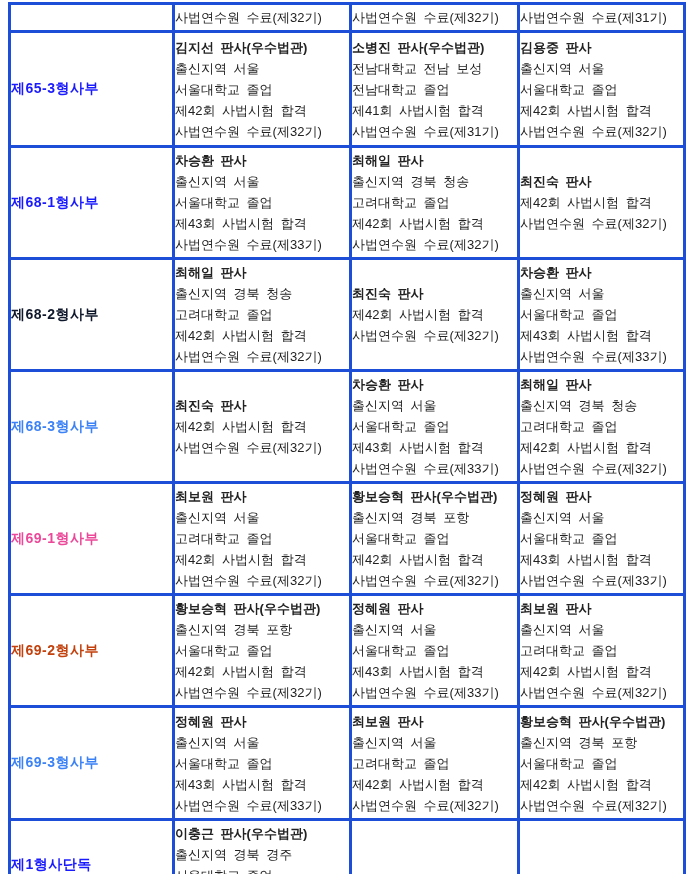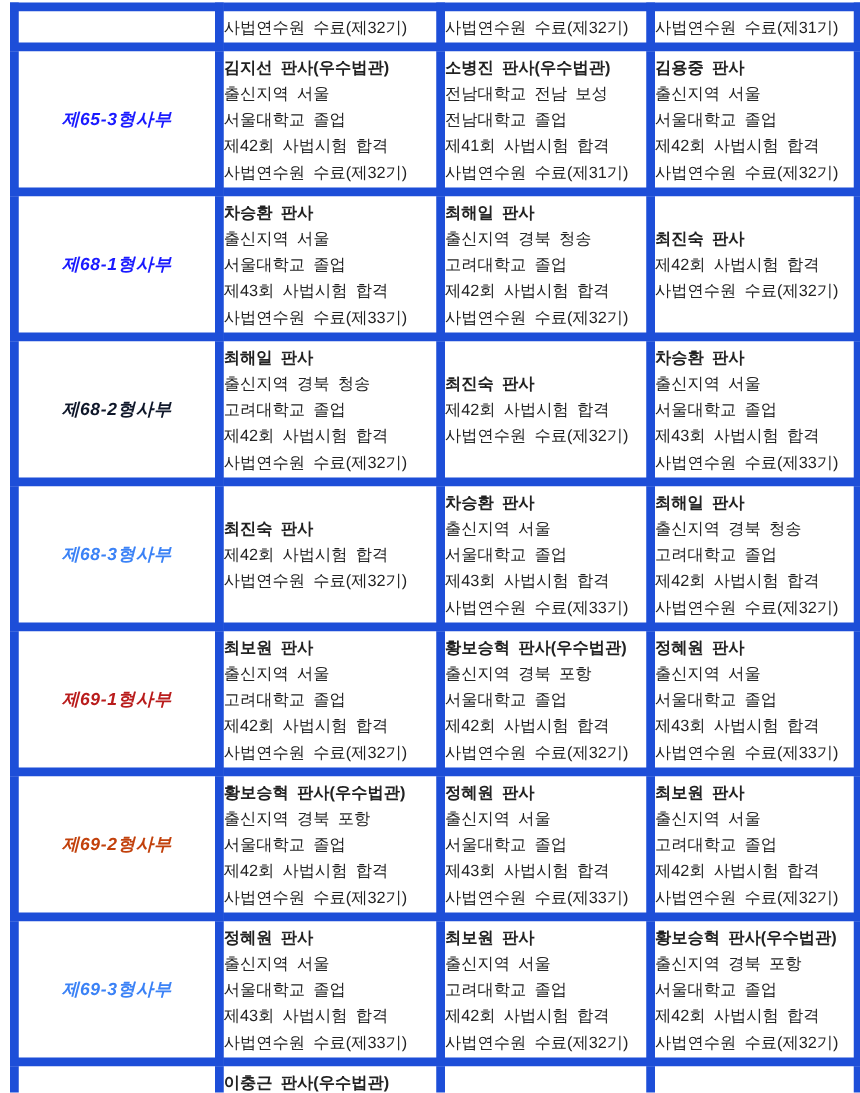--- a/index.html
+++ b/index.html
@@ -11,31 +11,29 @@
   table.judges{
     border-collapse:collapse;
     table-layout:fixed;
     margin:2px 0 0 8px;
     width:673px;
     background:#ffffff;
     border:1px solid #3a3a3a;
     border-bottom:2px solid #000000;
   }
   table.judges td{
-    border:7px solid #1d4ed8;
+    border:3px solid #1d4ed8;
     vertical-align:middle;
     padding:2px 0;
     overflow:hidden;
   }
   td.label-cell{
-    text-align:center;
     font-weight:bold;
     font-size:14px;
     letter-spacing:0.5px;
-    font-style:italic;
   }
   td.judge-cell div{
     line-height:21px;
     font-size:13px;
     white-space:nowrap;
     word-spacing:3px;
   }
   td.judge-cell div.name{font-weight:bold;}
 </style>
 </head>
@@ -145,21 +143,21 @@
         </td>
     <td class="judge-cell">
           <div class="name">최해일 판사</div>
           <div class="detail">출신지역 경북 청송</div>
           <div class="detail">고려대학교 졸업</div>
           <div class="detail">제42회 사법시험 합격</div>
           <div class="detail">사법연수원 수료(제32기)</div>
         </td>
   </tr>
       <tr style="height: 108px;">
-    <td class="label-cell" style="color: #b91c1c;">제69-1형사부</td>
+    <td class="label-cell" style="color: #ec4899;">제69-1형사부</td>
     <td class="judge-cell">
           <div class="name">최보원 판사</div>
           <div class="detail">출신지역 서울</div>
           <div class="detail">고려대학교 졸업</div>
           <div class="detail">제42회 사법시험 합격</div>
           <div class="detail">사법연수원 수료(제32기)</div>
         </td>
     <td class="judge-cell">
           <div class="name">황보승혁 판사(우수법관)</div>
           <div class="detail">출신지역 경북 포항</div>

